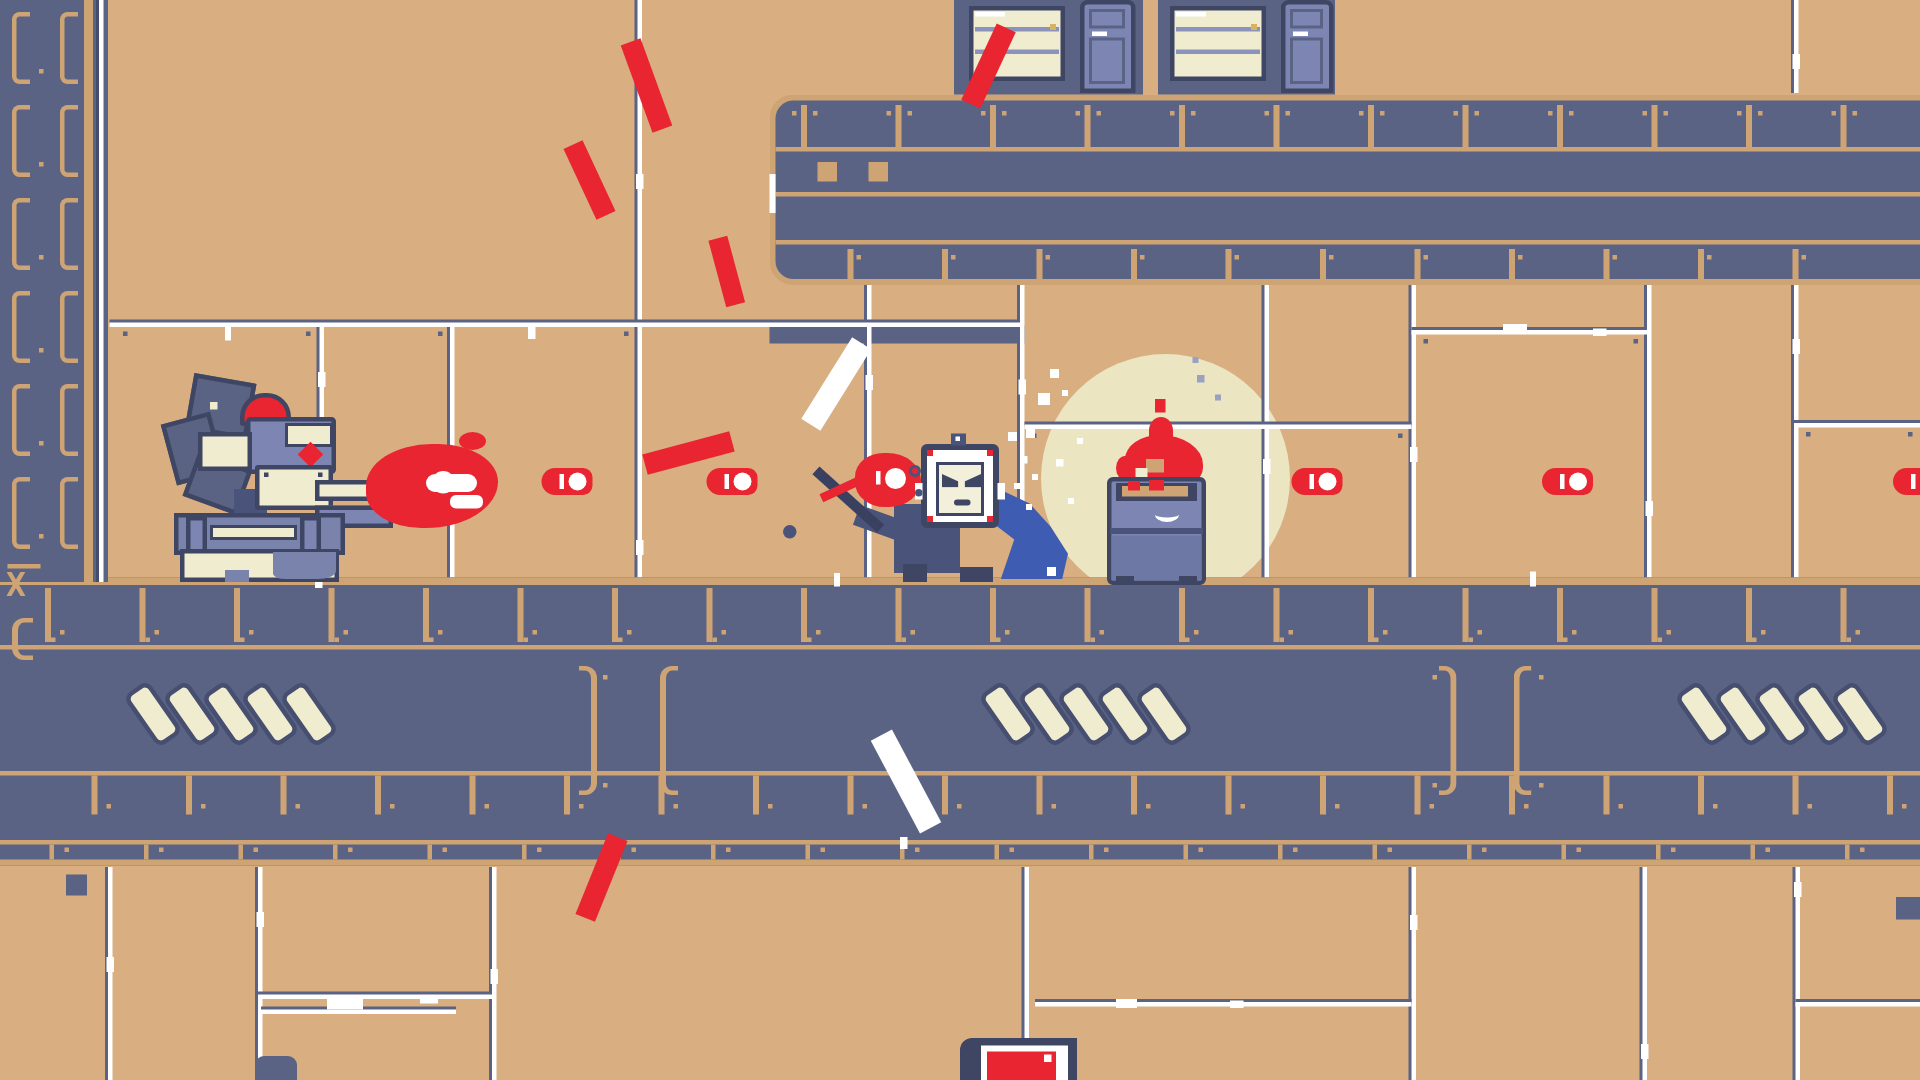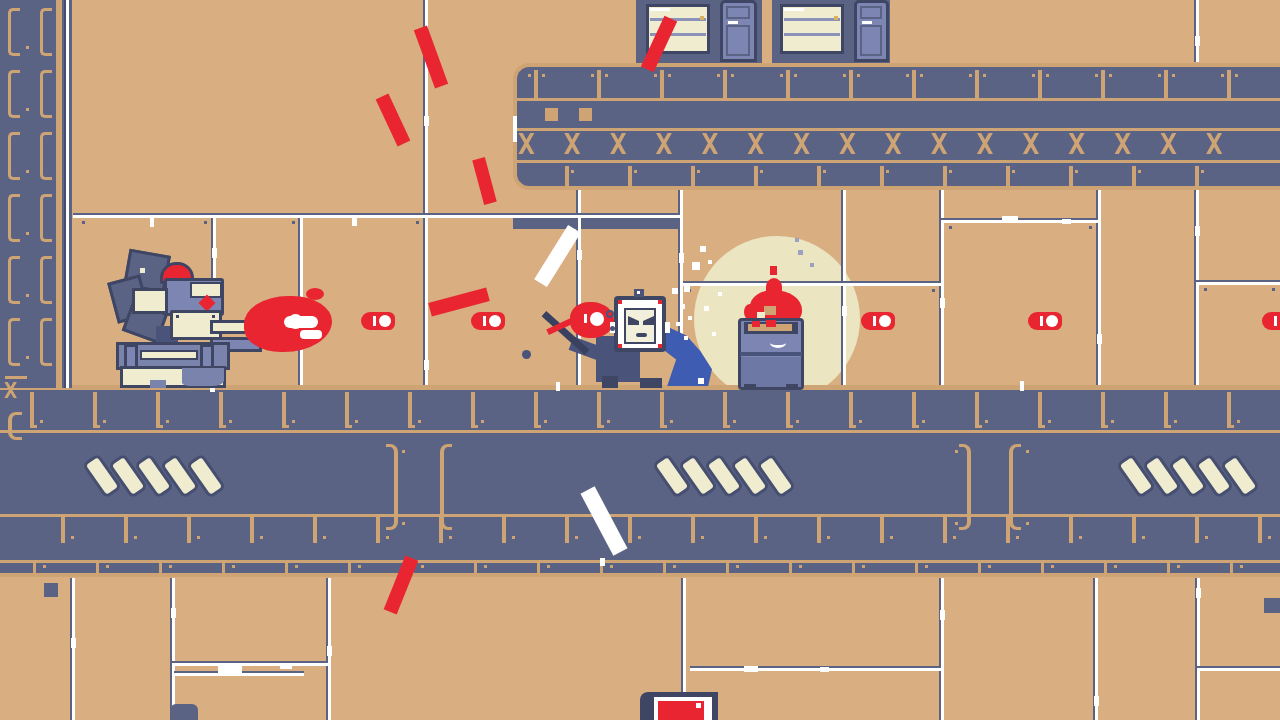--- a/index.html
+++ b/index.html
@@ -306,21 +306,20 @@
     <div class="px" style="left: 920px; top: 74px; width: 3px; height: 3px; background: rgb(207, 164, 117);"></div>
     <div class="px" style="left: 983px; top: 74px; width: 3px; height: 3px; background: rgb(207, 164, 117);"></div>
     <div class="px" style="left: 1046px; top: 74px; width: 3px; height: 3px; background: rgb(207, 164, 117);"></div>
     <div class="px" style="left: 1109px; top: 74px; width: 3px; height: 3px; background: rgb(207, 164, 117);"></div>
     <div class="px" style="left: 1172px; top: 74px; width: 3px; height: 3px; background: rgb(207, 164, 117);"></div>
     <div class="px" style="left: 1235px; top: 74px; width: 3px; height: 3px; background: rgb(207, 164, 117);"></div>
     <div class="px" style="left: 517px; top: 98px; width: 763px; height: 3px; background: rgb(207, 164, 117);"></div>
     <div class="px" style="left: 545px; top: 108px; width: 13px; height: 13px; background: rgb(207, 164, 117);"></div>
     <div class="px" style="left: 579px; top: 108px; width: 13px; height: 13px; background: rgb(207, 164, 117);"></div>
     <div class="px" style="left: 517px; top: 128px; width: 763px; height: 3px; background: rgb(207, 164, 117);"></div>
-    <div class="px" style="left: 518px; top: 130px; width: 762px; height: 30px; font: bold 28px / 30px &quot;DejaVu Sans Mono&quot;, monospace; color: rgb(207, 164, 117); letter-spacing: 29px; overflow: hidden; white-space: nowrap;">XXXXXXXXXXXXXXXX</div>
     <div class="px" style="left: 517px; top: 160px; width: 763px; height: 3px; background: rgb(207, 164, 117);"></div>
     <div class="px" style="left: 565px; top: 166px; width: 4px; height: 20px; background: rgb(207, 164, 117);"></div>
     <div class="px" style="left: 628px; top: 166px; width: 4px; height: 20px; background: rgb(207, 164, 117);"></div>
     <div class="px" style="left: 691px; top: 166px; width: 4px; height: 20px; background: rgb(207, 164, 117);"></div>
     <div class="px" style="left: 754px; top: 166px; width: 4px; height: 20px; background: rgb(207, 164, 117);"></div>
     <div class="px" style="left: 817px; top: 166px; width: 4px; height: 20px; background: rgb(207, 164, 117);"></div>
     <div class="px" style="left: 880px; top: 166px; width: 4px; height: 20px; background: rgb(207, 164, 117);"></div>
     <div class="px" style="left: 943px; top: 166px; width: 4px; height: 20px; background: rgb(207, 164, 117);"></div>
     <div class="px" style="left: 1006px; top: 166px; width: 4px; height: 20px; background: rgb(207, 164, 117);"></div>
     <div class="px" style="left: 1069px; top: 166px; width: 4px; height: 20px; background: rgb(207, 164, 117);"></div>

